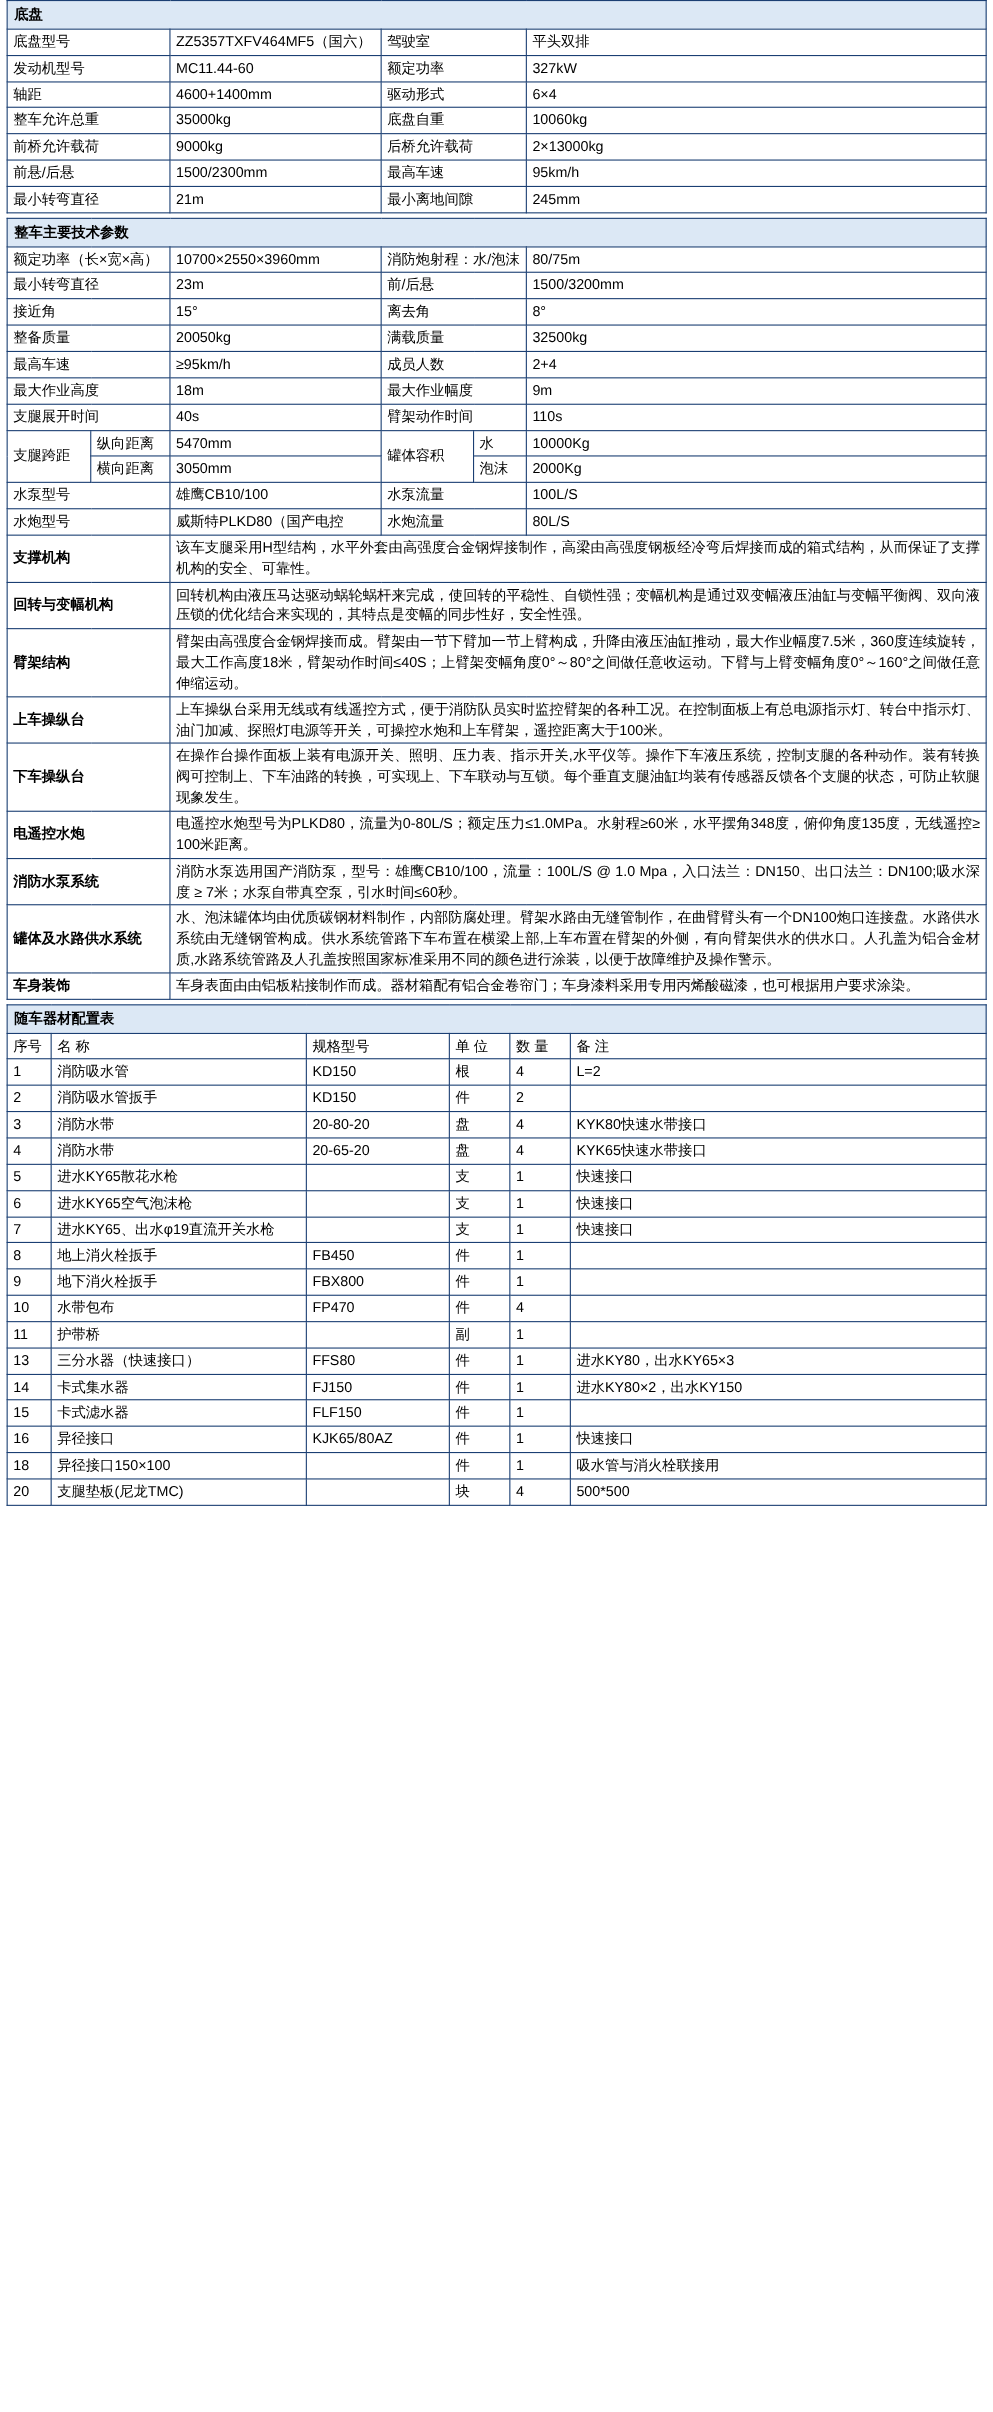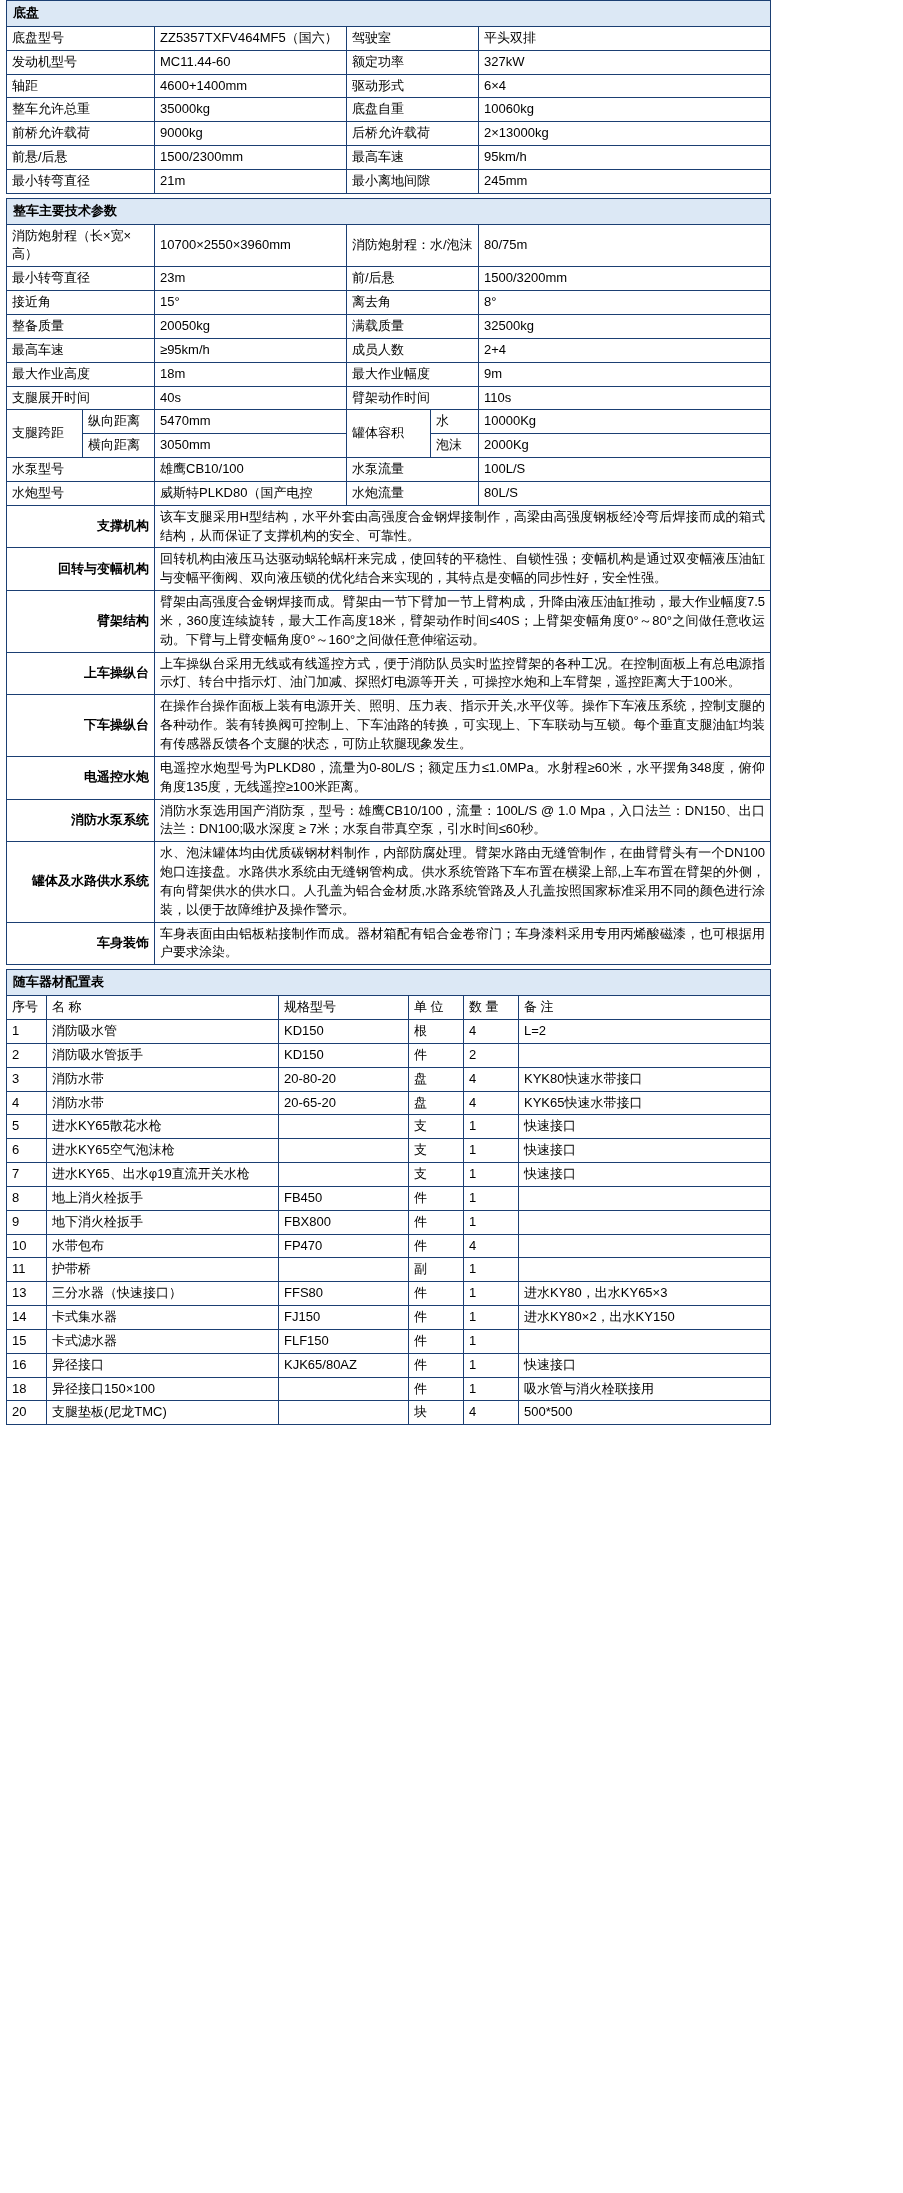--- a/index.html
+++ b/index.html
@@ -5,38 +5,38 @@
   html,body{margin:0;padding:0;}
   body{
     width:903px;
     background:#ffffff;
     font-family:"Liberation Sans","DejaVu Sans",sans-serif;
     font-size:13px;
     color:#000000;
     -webkit-font-smoothing:antialiased;
   }
   .sheet{width:903px;padding:0;box-sizing:border-box;}
-  table{border-collapse:collapse;width:765px;margin:0 6px;table-layout:fixed;}
+  table{border-collapse:collapse;width:891px;margin:0 6px;table-layout:fixed;}
   td,th{
     border:1px solid #1b3f73;
     padding:2px 5px;
     vertical-align:middle;
     line-height:1.45;
     font-size:13px;
     word-break:break-all;
   }
   .section-title td{
     background:#dce8f5;
     font-weight:bold;
     border:1px solid #1b3f73;
     padding:3px 6px;
     font-size:13px;
   }
   .lbl{font-weight:normal;}
-  .bold{font-weight:bold;text-align:right;}
+  .bold{font-weight:bold;}
   .spacer{height:4px;line-height:4px;font-size:0;}
   .desc{text-align:justify;}
   .hdr td{font-weight:normal;}
 </style>
 </head>
 <body>
 
 <div class="sheet">
 
   <table>
@@ -105,21 +105,21 @@
       <col style="width:84px">
         <col style="width:48px">
         <col style="width:auto">
     </colgroup>
     <tbody>
       <tr class="section-title">
         <td colspan="6">整车主要技术参数</td>
       </tr>
 
       <tr>
-        <td colspan="2">消防炮射程（长×宽×高）</td>
+        <td colspan="2">额定功率（长×宽×高）</td>
         <td>10700×2550×3960mm</td>
         <td colspan="2">消防炮射程：水/泡沫</td>
         <td>80/75m</td>
       </tr>
       <tr>
         <td colspan="2">最小转弯直径</td>
         <td>23m</td>
         <td colspan="2">前/后悬</td>
         <td>1500/3200mm</td>
       </tr>

